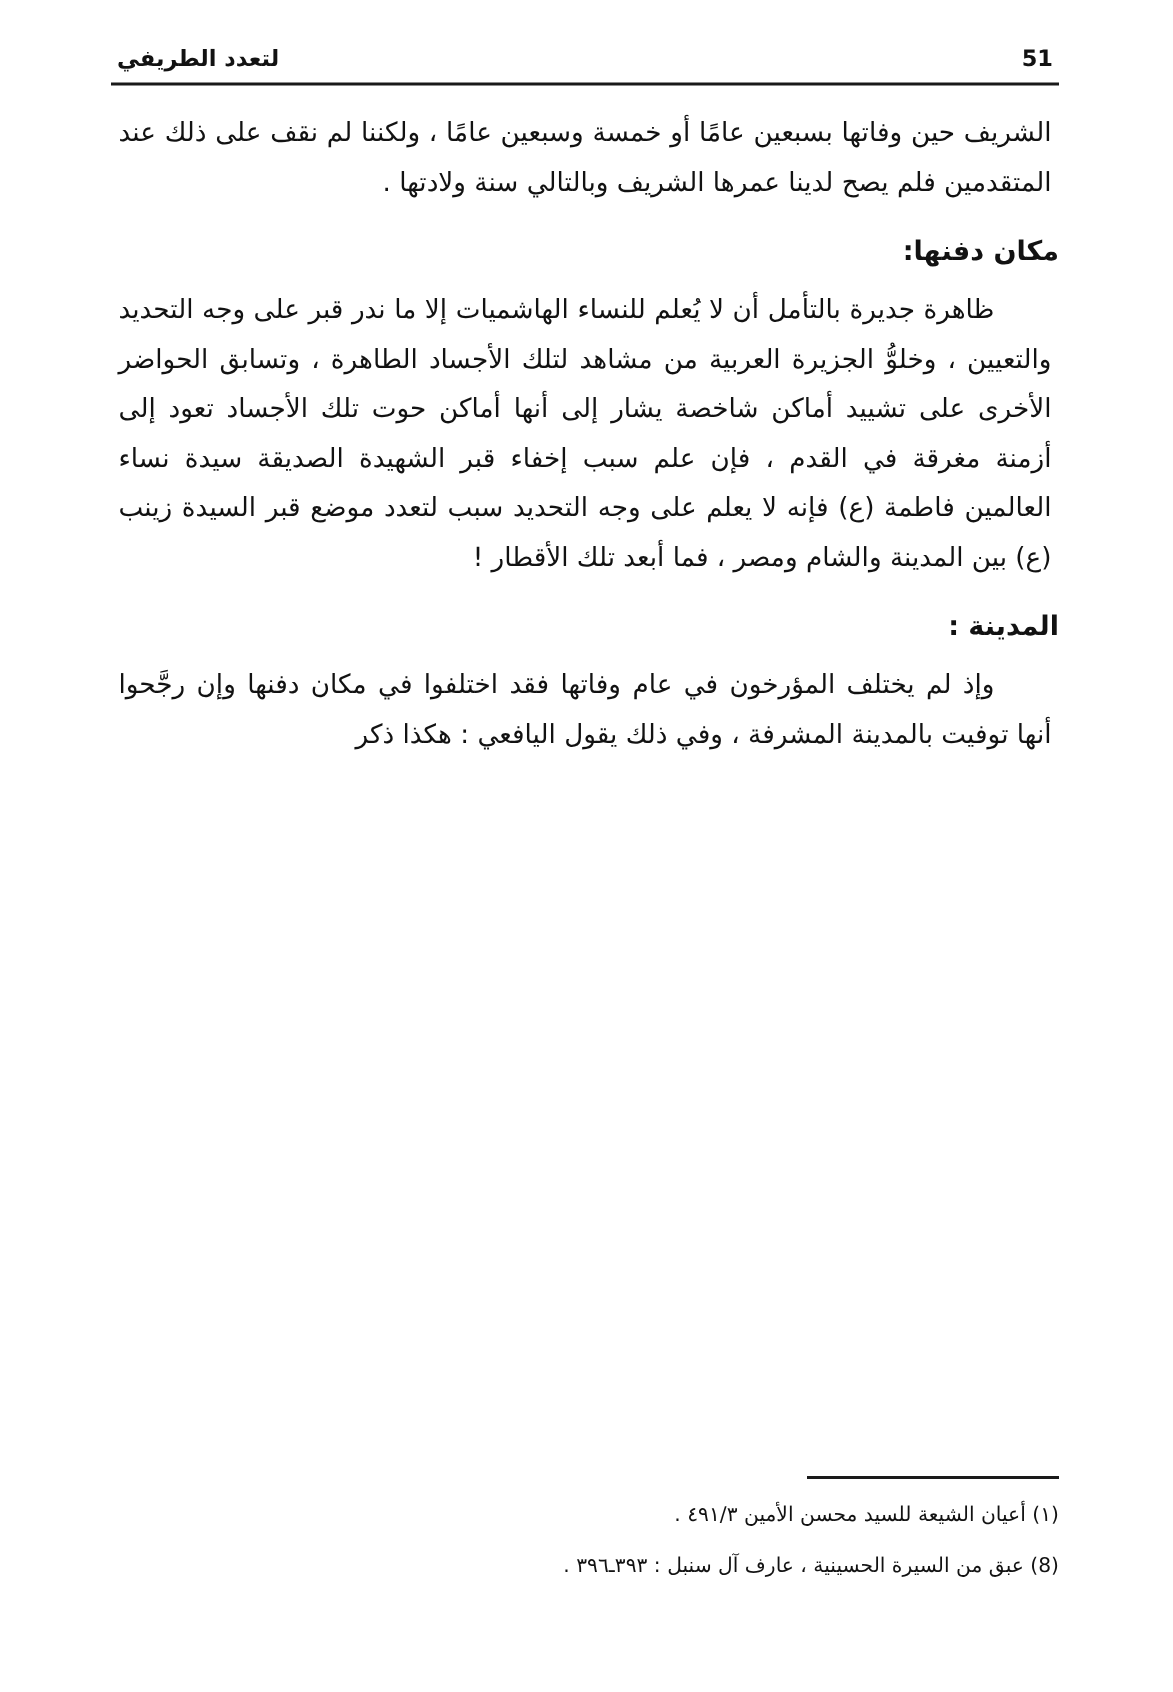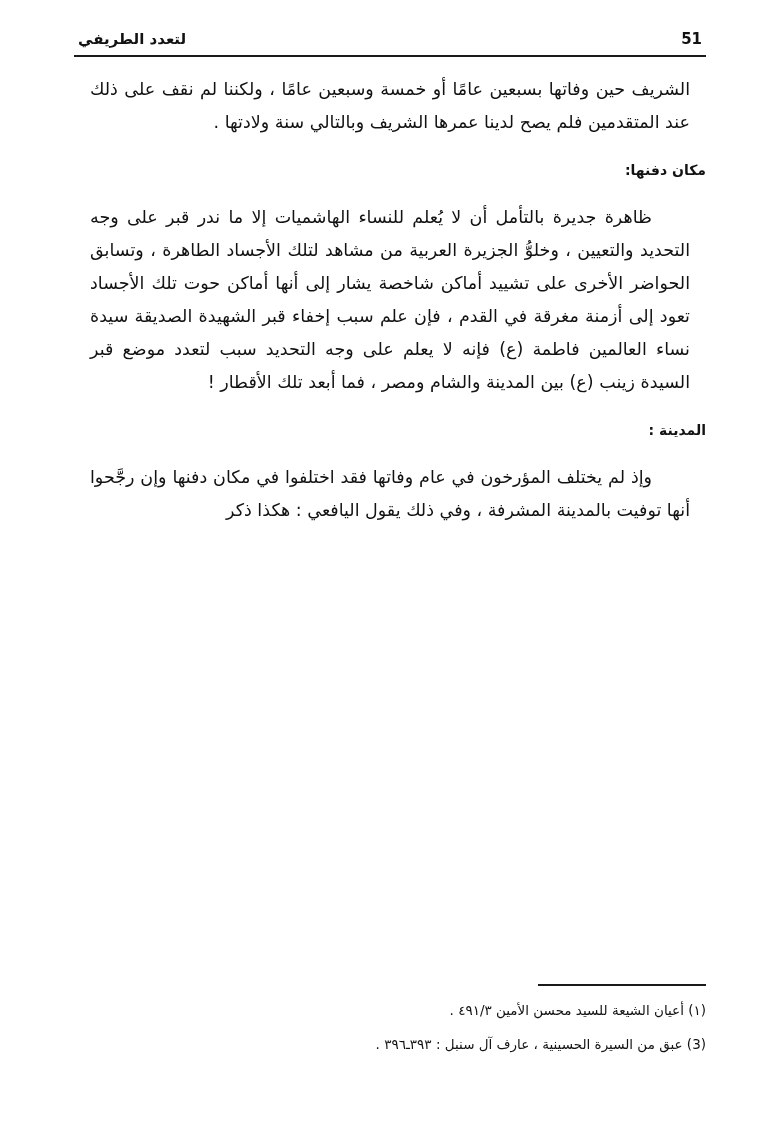--- a/index.html
+++ b/index.html
@@ -33,27 +33,27 @@
     font-size: 15px;
     font-weight: bold;
   }
   .body-text {
     margin-top: 16px;
     font-size: 17.5px;
     line-height: 33px;
     text-align: justify;
   }
   .body-text p {
-    margin: 16px;
+    margin: 5px;
   }
   .indent {
     text-indent: 38px;
   }
   .section-heading {
-    font-size: 14px;
+    font-size: 18px;
     font-weight: bold;
     margin: 14px 0 8px 0;
     text-align: right;
     line-height: 30px;
   }
   .footnotes {
     position: absolute;
     top: 984px;
     right: 76px;
     left: 74px;
@@ -94,15 +94,15 @@
       <div class="section-heading">المدينة :</div>
 
       <p class="indent">وإذ لم يختلف المؤرخون في عام وفاتها فقد اختلفوا في مكان دفنها وإن رجَّحوا أنها توفيت بالمدينة المشرفة ، وفي ذلك يقول اليافعي : هكذا ذكر</p>
     </div>
 
   </div>
 
   <div class="footnotes">
     <div class="fn-separator"></div>
     <p class="footnote">(١) أعيان الشيعة للسيد محسن الأمين ٤٩١/٣ .</p>
-    <p class="footnote">(3) عبق من السيرة الحسينية ، عارف آل سنبل : ٣٩٣ـ٣٩٦ .</p>
+    <p class="footnote">(8) عبق من السيرة الحسينية ، عارف آل سنبل : ٣٩٣ـ٣٩٦ .</p>
   </div>
 </div>
 
 </body></html>

